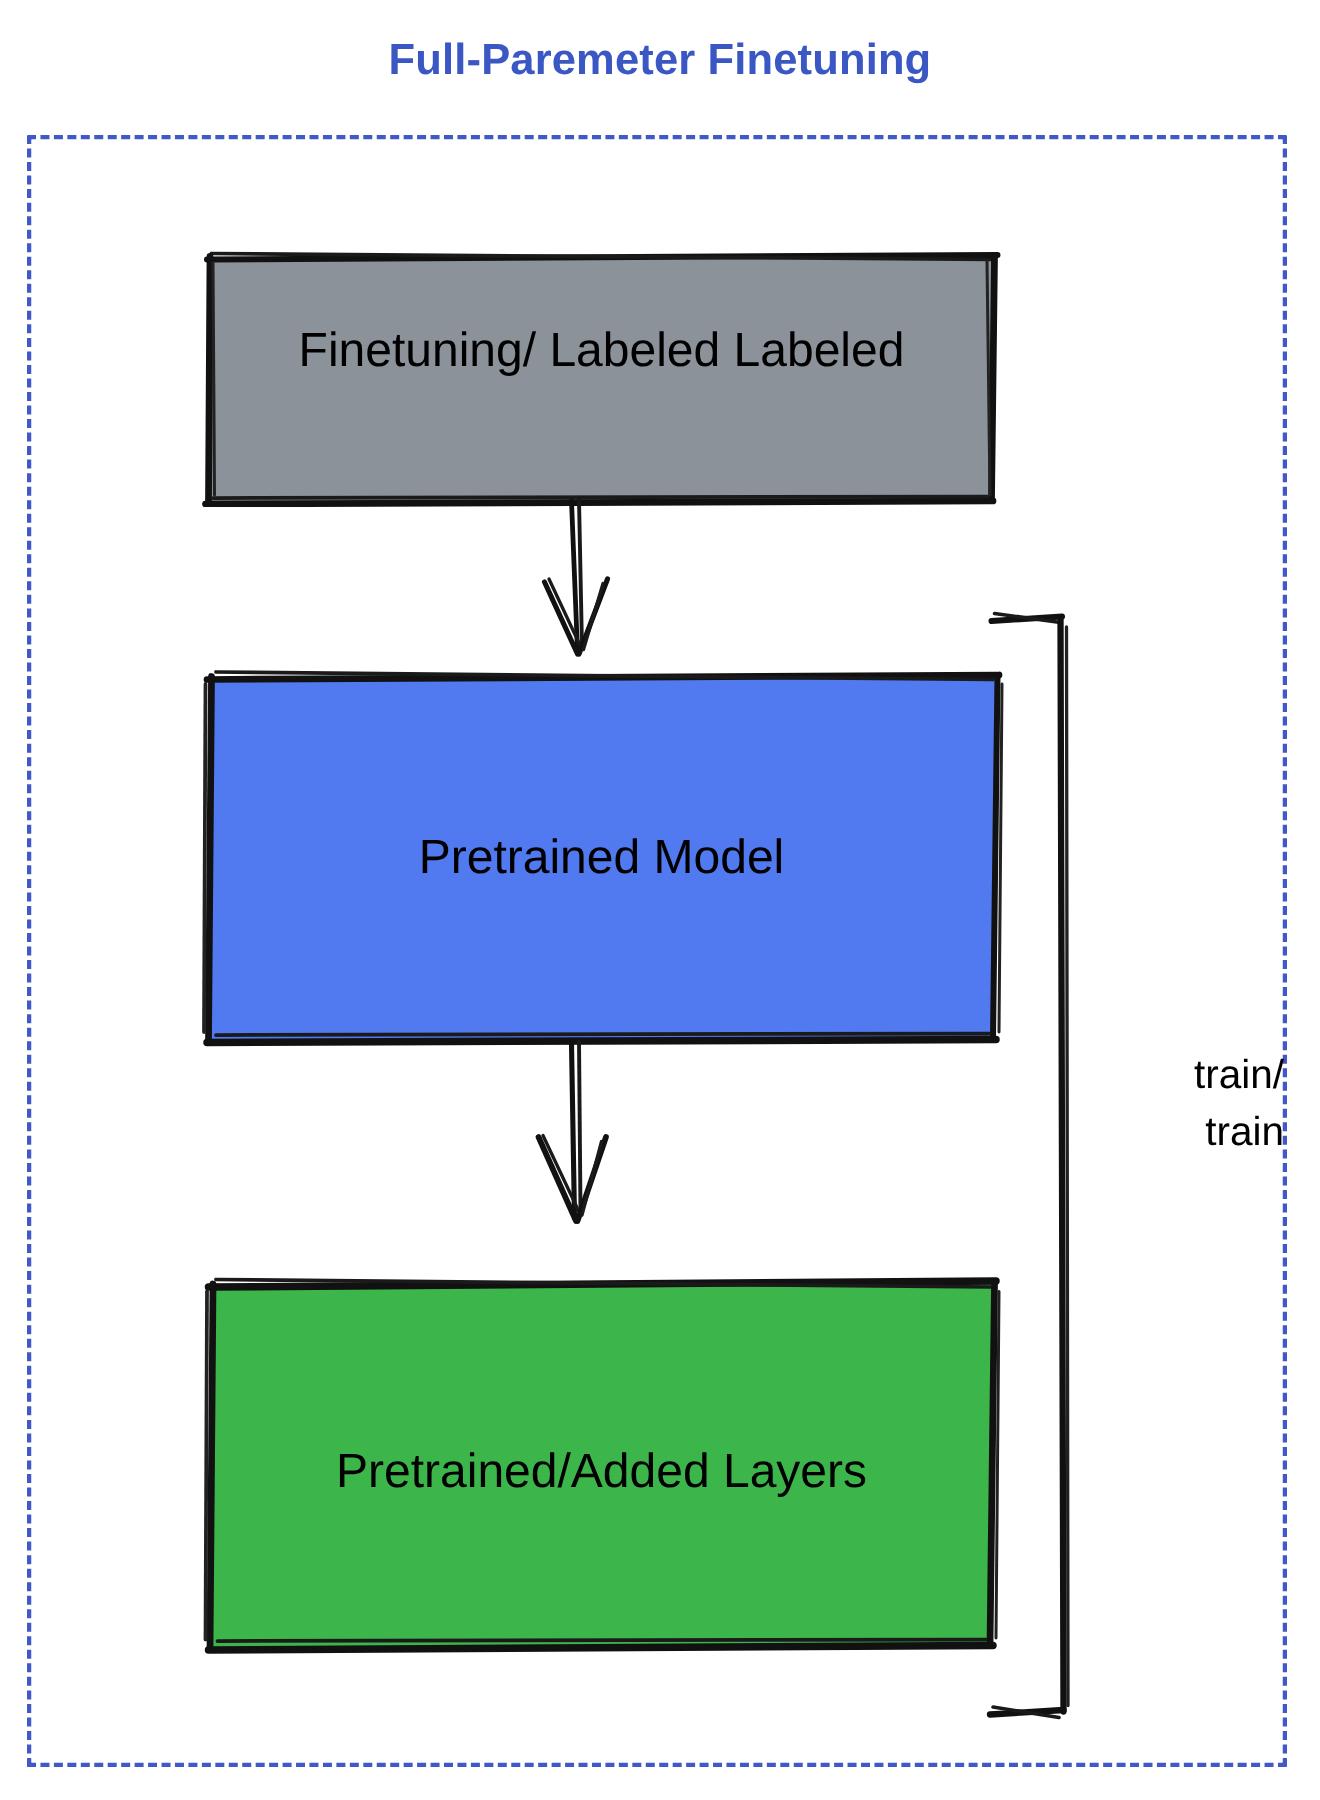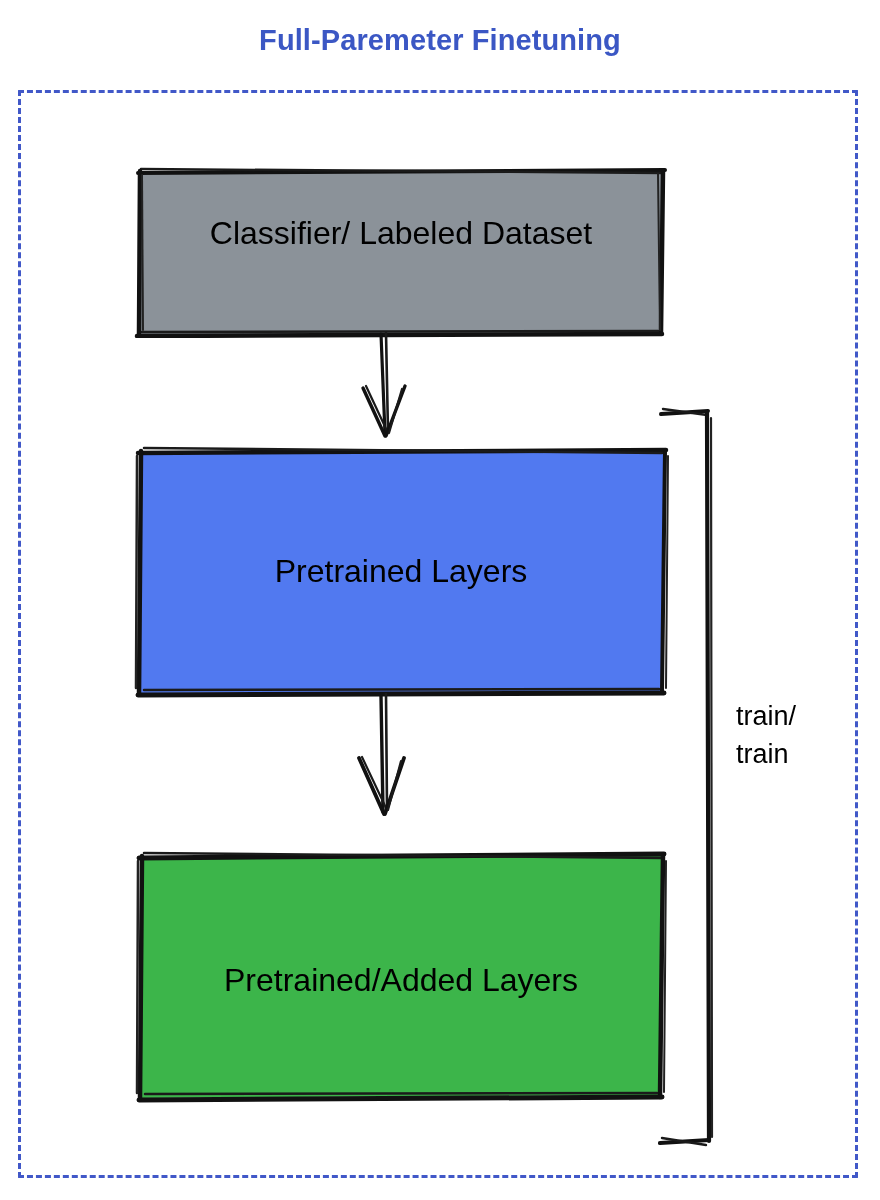--- a/index.html
+++ b/index.html
@@ -124,20 +124,21 @@
     top: 697px;
     width: 120px;
     color: #000000;
     font-size: 27px;
     line-height: 38px;
     text-align: left;
     white-space: nowrap;
   }
   #loop-label .loop-line {
     display: block;
+    text-align: right;
   }
 </style>
 </head>
 <body>
 
 <div id="canvas">
 
   <div id="diagram-title">Full-Paremeter Finetuning</div>
 
   <div id="dashed-container"></div>
@@ -147,36 +148,36 @@
       <path d="M5,6 L530,3 L528,166 L4,169 Z" fill="#8b9299"></path>
       <path d="M4,7 L531,4" stroke="#111111" stroke-width="4" fill="none" stroke-linecap="round"></path>
       <path d="M7,3 L528,7" stroke="#1a1a1a" stroke-width="2.5" fill="none" stroke-linecap="round"></path>
       <path d="M529,5 L527,167" stroke="#111111" stroke-width="4.5" fill="none" stroke-linecap="round"></path>
       <path d="M524,8 L526,164" stroke="#222222" stroke-width="2" fill="none" stroke-linecap="round"></path>
       <path d="M528,168 L3,170" stroke="#111111" stroke-width="4.5" fill="none" stroke-linecap="round"></path>
       <path d="M8,166 L524,165" stroke="#1a1a1a" stroke-width="2.5" fill="none" stroke-linecap="round"></path>
       <path d="M5,168 L6,5" stroke="#111111" stroke-width="4.5" fill="none" stroke-linecap="round"></path>
       <path d="M9,164 L8,9" stroke="#222222" stroke-width="2" fill="none" stroke-linecap="round"></path>
     </svg>
-    <div class="node-label">Classifier/ Labeled Dataset</div>
+    <div class="node-label">Finetuning/ Labeled Labeled</div>
   </div>
 
   <div class="node-box" id="node-pretrained">
     <svg class="node-fill" viewBox="0 0 538 254" preserveAspectRatio="none">
       <path d="M8,8 L533,6 L531,247 L7,249 Z" fill="#5179f0"></path>
       <path d="M6,9 L534,6" stroke="#111111" stroke-width="4.5" fill="none" stroke-linecap="round"></path>
       <path d="M12,4 L530,9" stroke="#1a1a1a" stroke-width="2.5" fill="none" stroke-linecap="round"></path>
       <path d="M533,7 L530,248" stroke="#111111" stroke-width="4" fill="none" stroke-linecap="round"></path>
       <path d="M536,12 L534,244" stroke="#222222" stroke-width="2" fill="none" stroke-linecap="round"></path>
       <path d="M532,249 L6,251" stroke="#111111" stroke-width="5" fill="none" stroke-linecap="round"></path>
       <path d="M12,246 L527,245" stroke="#1a1a1a" stroke-width="2.5" fill="none" stroke-linecap="round"></path>
       <path d="M7,250 L9,7" stroke="#111111" stroke-width="4.5" fill="none" stroke-linecap="round"></path>
       <path d="M4,244 L5,12" stroke="#222222" stroke-width="2.5" fill="none" stroke-linecap="round"></path>
     </svg>
-    <div class="node-label">Pretrained Layers</div>
+    <div class="node-label">Pretrained Model</div>
   </div>
 
   <div class="node-box" id="node-classifier">
     <svg class="node-fill" viewBox="0 0 534 254" preserveAspectRatio="none">
       <path d="M7,8 L529,4 L527,245 L6,248 Z" fill="#3cb54a"></path>
       <path d="M5,8 L530,4" stroke="#111111" stroke-width="5" fill="none" stroke-linecap="round"></path>
       <path d="M10,3 L527,8" stroke="#1a1a1a" stroke-width="2.5" fill="none" stroke-linecap="round"></path>
       <path d="M529,5 L526,247" stroke="#111111" stroke-width="4.5" fill="none" stroke-linecap="round"></path>
       <path d="M532,11 L530,242" stroke="#222222" stroke-width="2" fill="none" stroke-linecap="round"></path>
       <path d="M528,247 L5,250" stroke="#111111" stroke-width="5" fill="none" stroke-linecap="round"></path>

